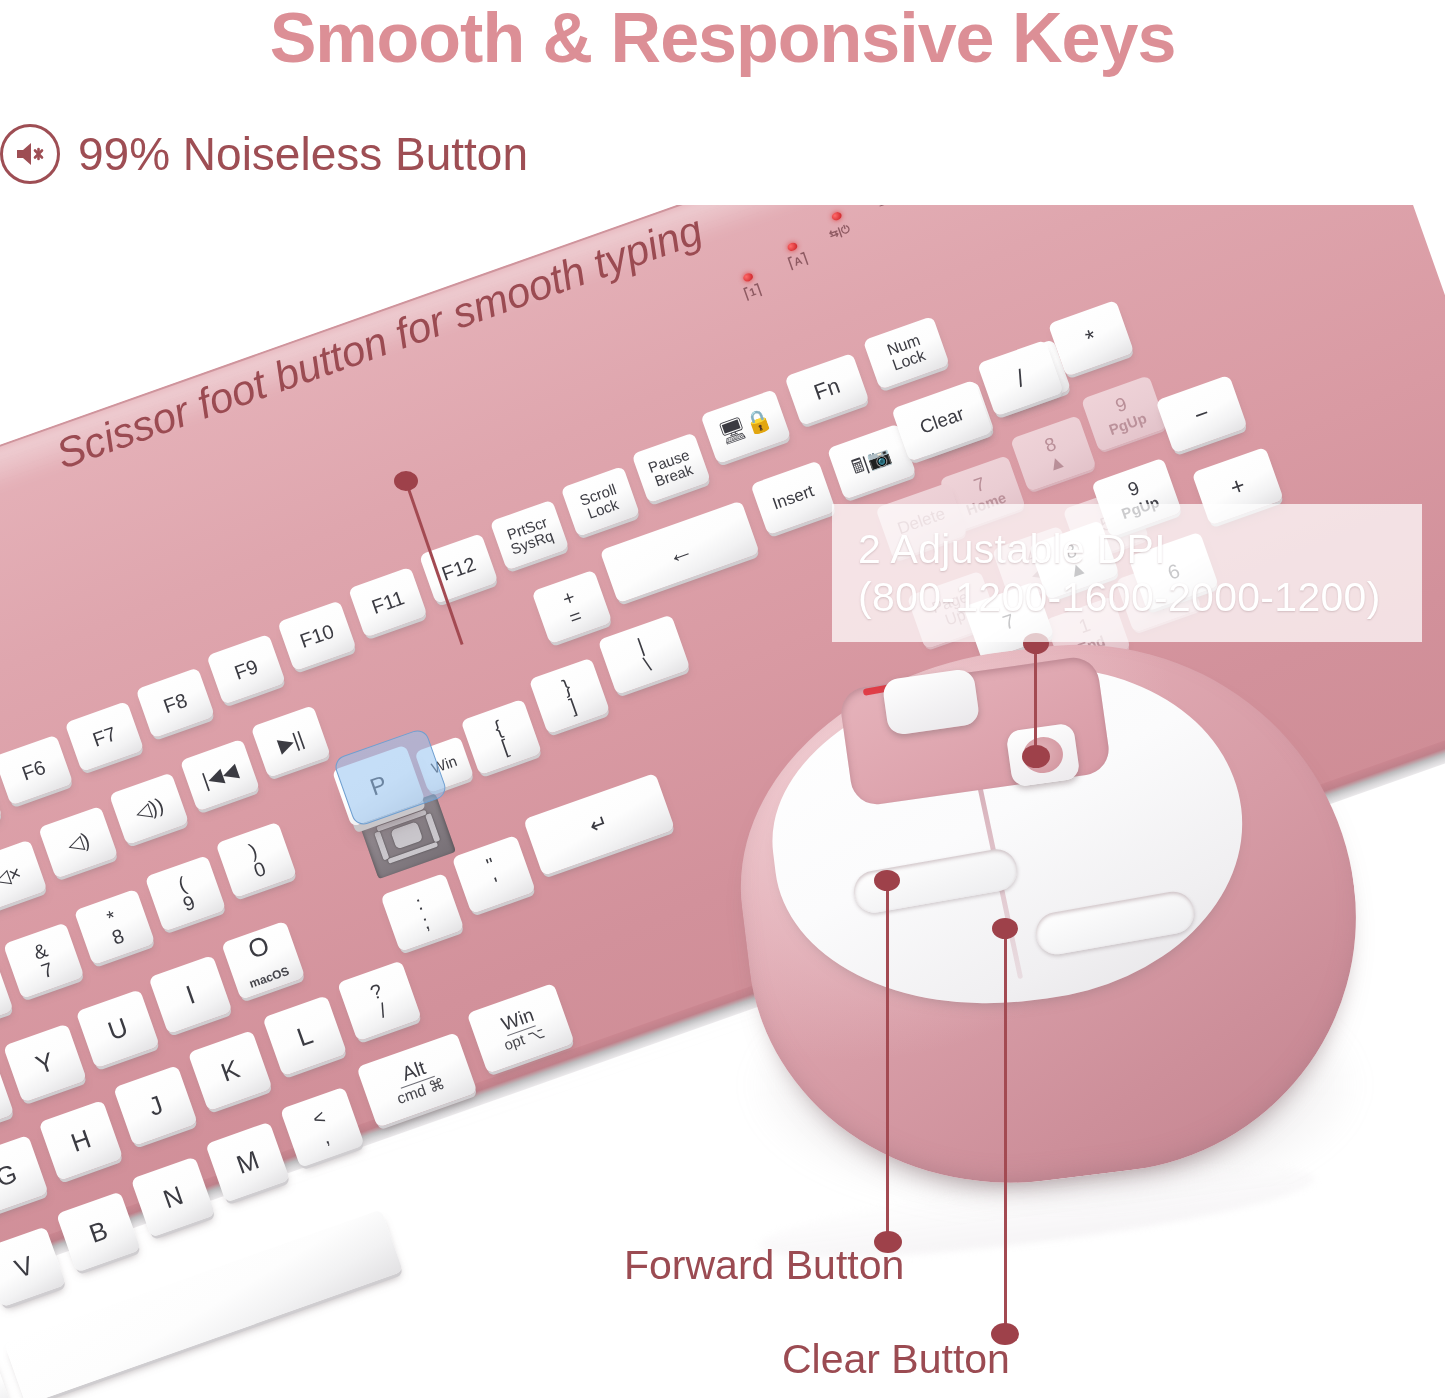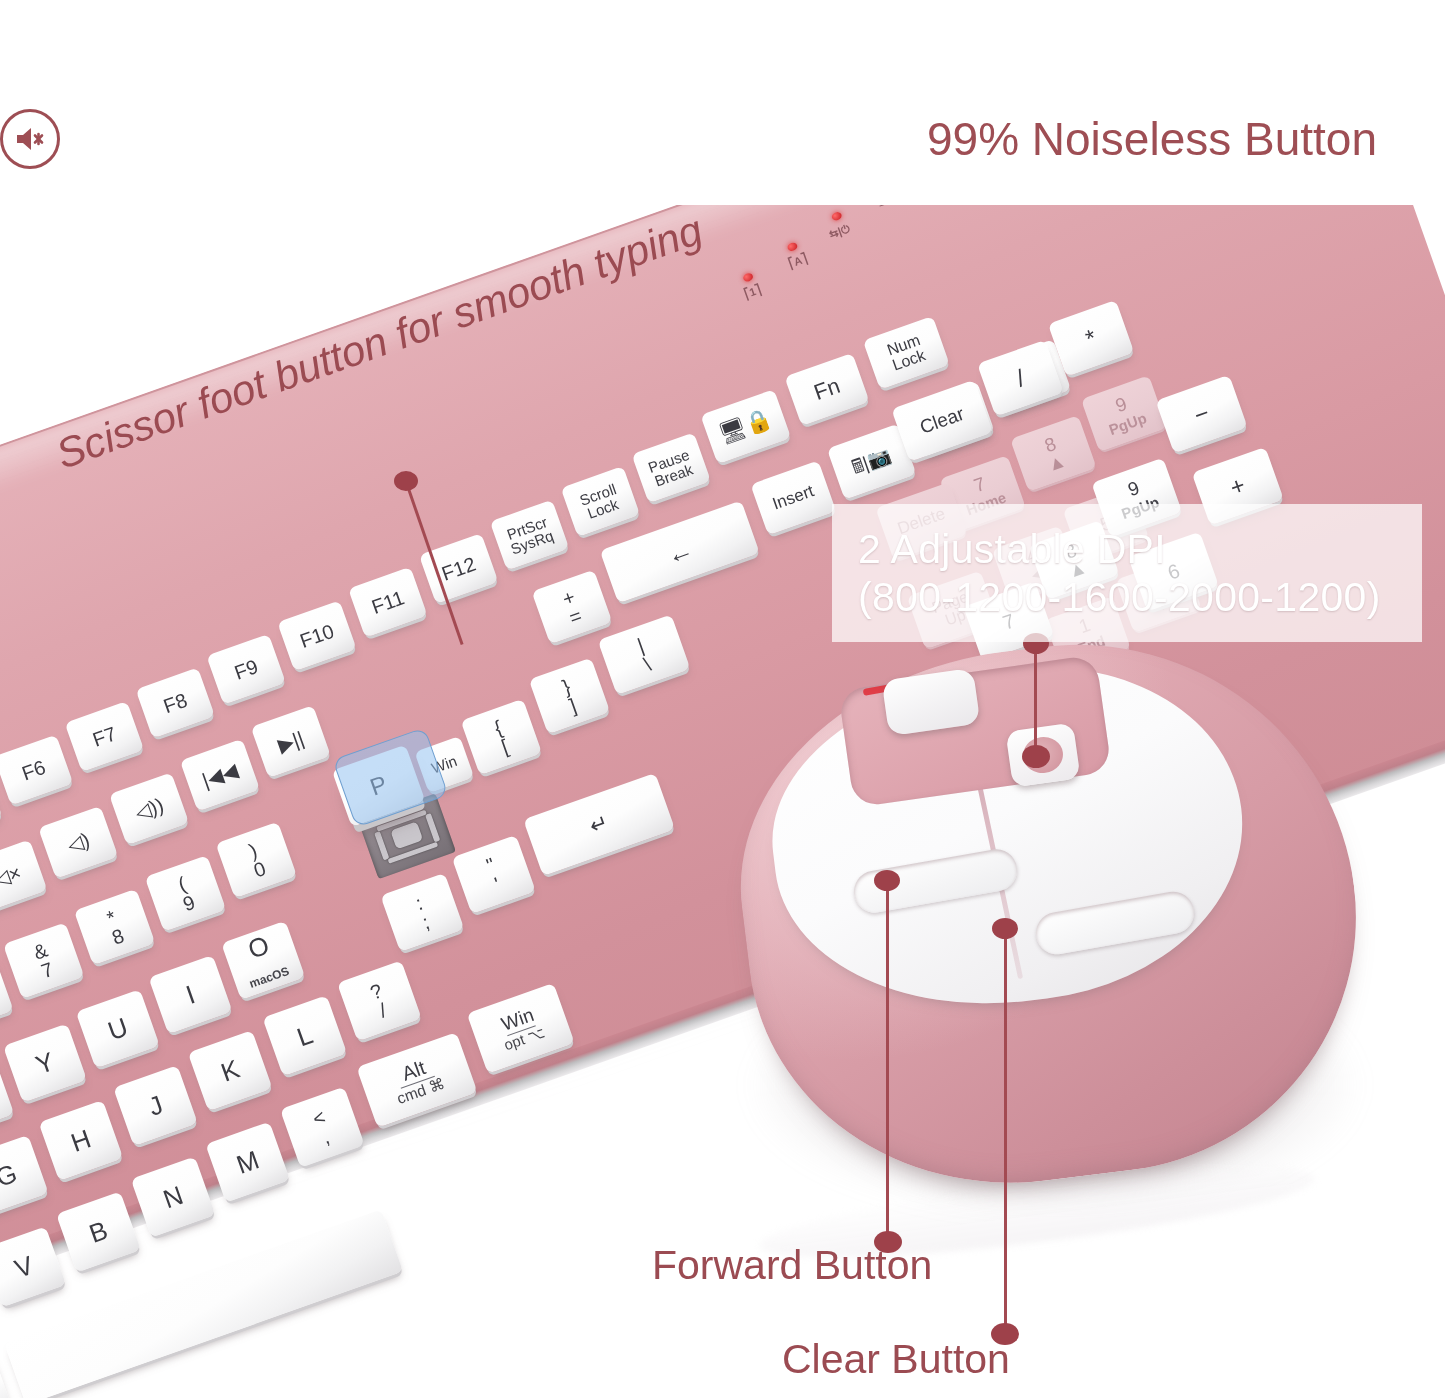--- a/index.html
+++ b/index.html
@@ -13,22 +13,22 @@
   }
   #stage{position:absolute;left:0;top:0;width:1445px;height:1398px;overflow:hidden;background:#fff;}
 
   
   .headline{
     position:absolute;left:0;top:2px;width:1445px;text-align:center;
     font-size:70px;font-weight:bold;letter-spacing:-1px;
     color:#dc8f96;line-height:1.05;white-space:nowrap;
   }
   .subline{
-    position:absolute;left:0;top:109px;width:1377px;
-    display:flex;align-items:center;justify-content:space-between;gap:18px;
+    position:absolute;left:0;top:124px;width:1377px;
+    display:flex;align-items:center;justify-content:flex-start;gap:18px;
     color:#9e4e54;font-size:46px;line-height:1;white-space:nowrap;
   }
   .mute-badge{
     width:54px;height:54px;border:3.5px solid #9e4e54;border-radius:50%;
     display:flex;align-items:center;justify-content:center;flex:0 0 auto;
   }
   .mute-badge svg{display:block;}
 
   
   .scene{position:absolute;left:0;top:205px;width:1445px;height:1193px;overflow:hidden;}
@@ -184,32 +184,33 @@
     white-space:nowrap;z-index:60;
   }
 
   
   .anno{position:absolute;color:#9b4b52;white-space:nowrap;}
   .anno-scissor{
     left:58px;top:432px;font-size:42px;font-style:italic;
     transform:rotate(-19.5deg);transform-origin:0 50%;
     color:#9b4b52;
   }
-  .anno-fwd{left:624px;top:1242px;font-size:41px;margin-left:28px;}
+  .anno-fwd{left:624px;top:1242px;font-size:41px;}
   .anno-back{left:782px;top:1336px;font-size:41px;}
 
   
   .lead{position:absolute;background:#a34a52;z-index:55;}
   .dot{position:absolute;border-radius:50%;background:#9e414a;z-index:56;}
 </style>
 </head>
 <body>
 
 <div id="stage">
 
+  <div class="headline">Smooth &amp; Responsive Keys</div>
 
   <div class="subline">
     <span class="mute-badge">
       <svg width="32" height="30" viewBox="0 0 32 30" aria-hidden="true">
         <path d="M3 11 H9 L17 4 V26 L9 19 H3 Z" fill="#9e4e54"></path>
         <g stroke="#9e4e54" stroke-width="2.6" stroke-linecap="round">
           <line x1="21" y1="11.5" x2="28" y2="18.5"></line>
           <line x1="28" y1="11.5" x2="21" y2="18.5"></line>
           <line x1="24.5" y1="10" x2="24.5" y2="20"></line>
         </g>

